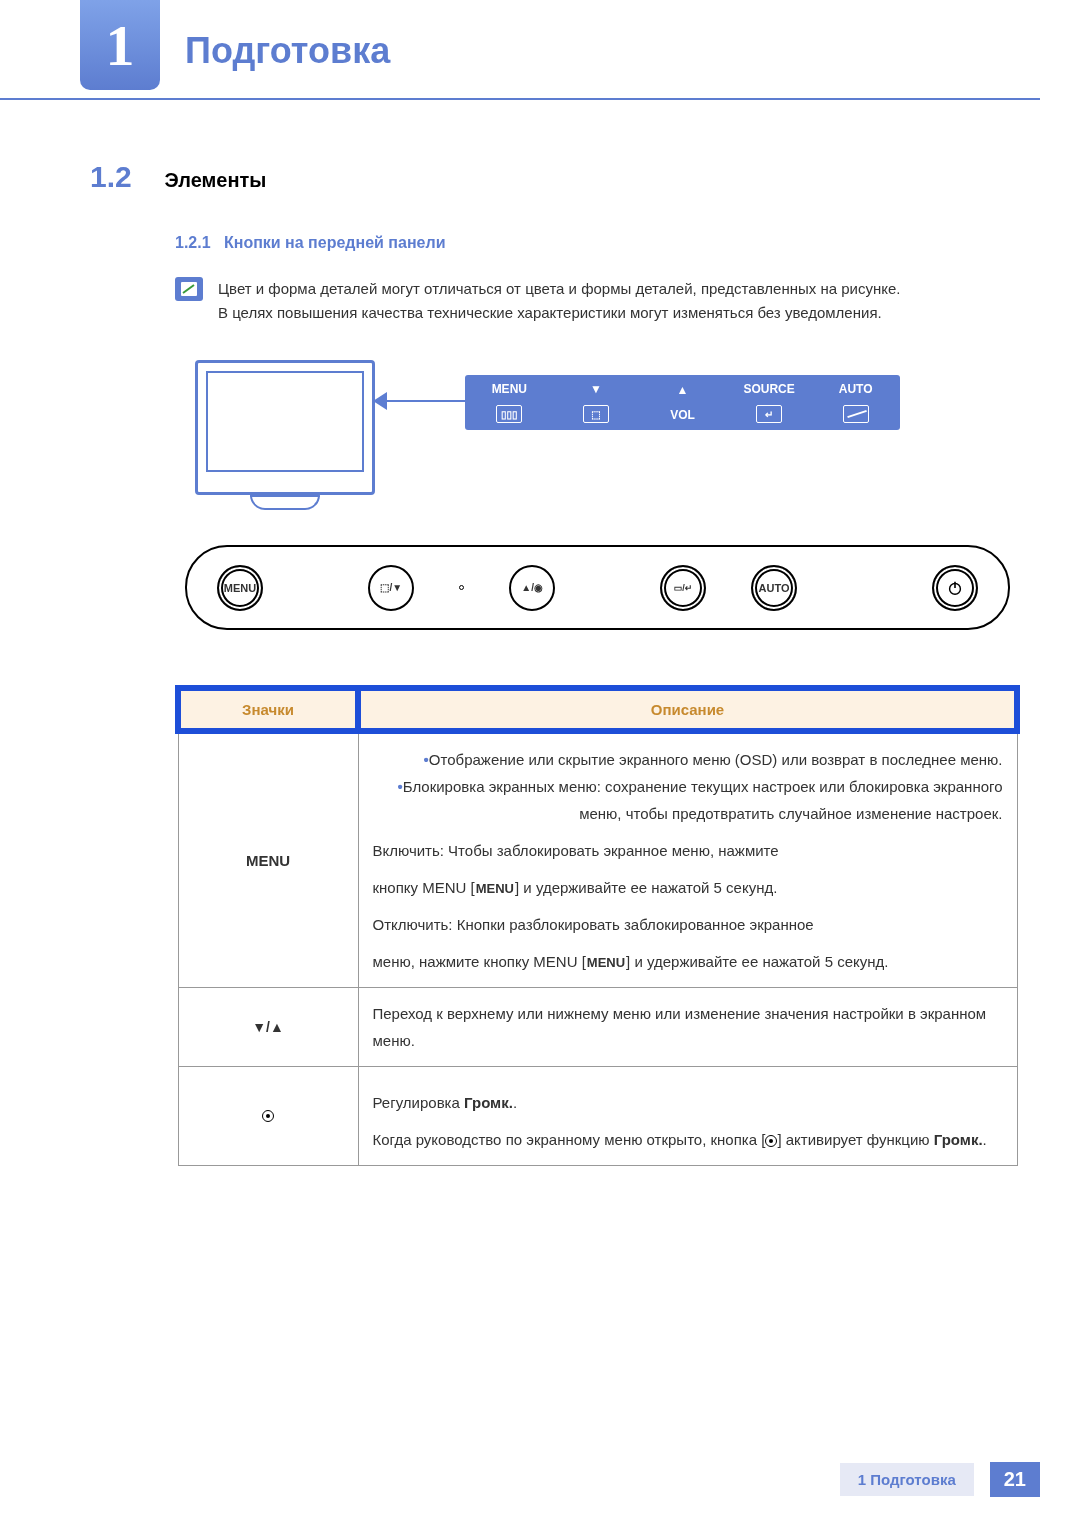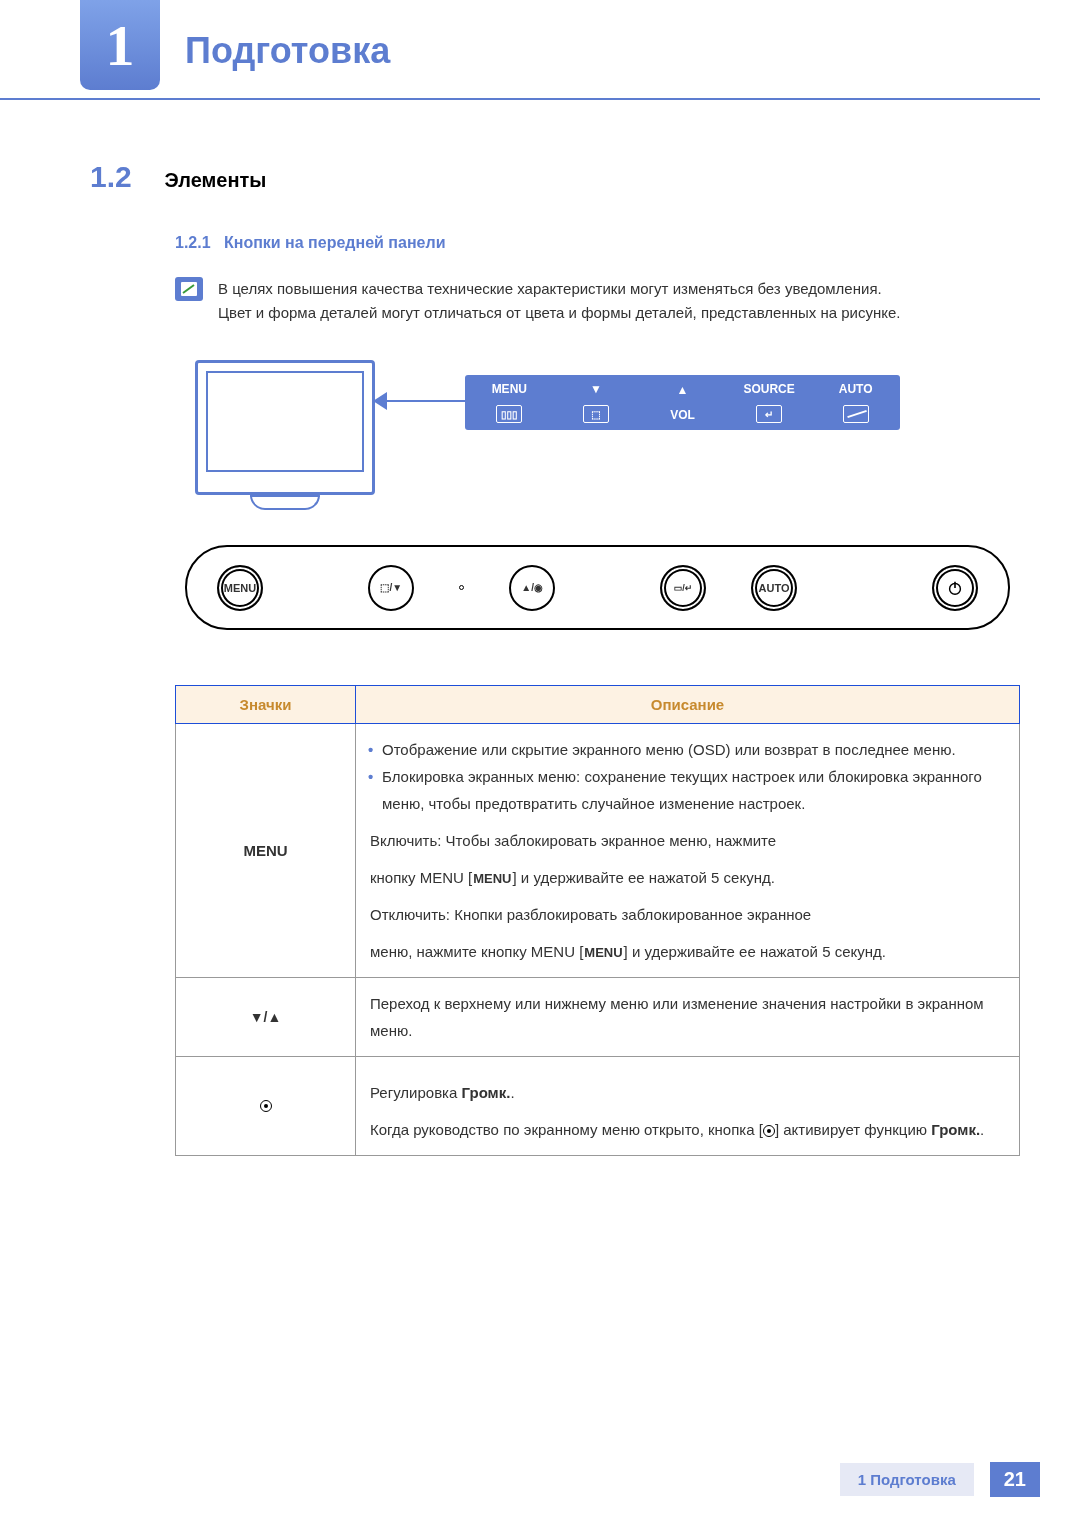--- a/index.html
+++ b/index.html
@@ -163,35 +163,35 @@
     border: 1px solid #999;
     border-collapse: collapse;
     width: calc(100% - 235px);
     font-size: 15px;
   }
   .table th {
     background: #fdf2e3;
     color: #c78a2e;
     font-weight: bold;
     padding: 10px;
-    border: 1px solid #1d4ed8;
+    border: 6px solid #1d4ed8;
     text-align: center;
   }
   .table td {
     border: 1px solid #999;
     padding: 12px 14px;
     vertical-align: middle;
     line-height: 1.8;
   }
   .col-icon {
     width: 180px;
     text-align: center;
     font-weight: bold;
   }
-  .desc ul { list-style: none; padding-left: 12px; }
+  .desc ul { list-style: none; padding-left: 12px; text-align: right; }
   .desc ul li::before {
     content: "•"; color: #5d7dd0; font-weight: bold;
     display: inline-block; width: 14px; margin-left: -14px;
   }
   .desc p { margin-top: 10px; }
   .menu-txt {
     font-weight: bold; font-size: 13px;
     border: 0; padding: 0 1px;
   }
   .bold-red { font-weight: bold; }
@@ -244,22 +244,22 @@
 </div>
 
 <div class="note-block">
   <div class="note-icon">
     <svg width="18" height="16" viewBox="0 0 18 16">
         <rect x="1" y="1" width="16" height="14" fill="#fff" rx="1"></rect>
         <path d="M3 12 L14 4" stroke="#3a9b3a" stroke-width="2"></path>
       </svg>
   </div>
   <div class="note-text">
+    <div>Цвет и форма деталей могут отличаться от цвета и формы деталей, представленных на рисунке.</div>
     <div>В целях повышения качества технические характеристики могут изменяться без уведомления.</div>
-    <div>Цвет и форма деталей могут отличаться от цвета и формы деталей, представленных на рисунке.</div>
   </div>
 </div>
 
 <div class="diagram">
   <div class="monitor">
     <div class="monitor-screen"></div>
   </div>
   <div class="monitor-stand"></div>
   <div class="connector-tri"></div>
   <div class="connector-line"></div>

